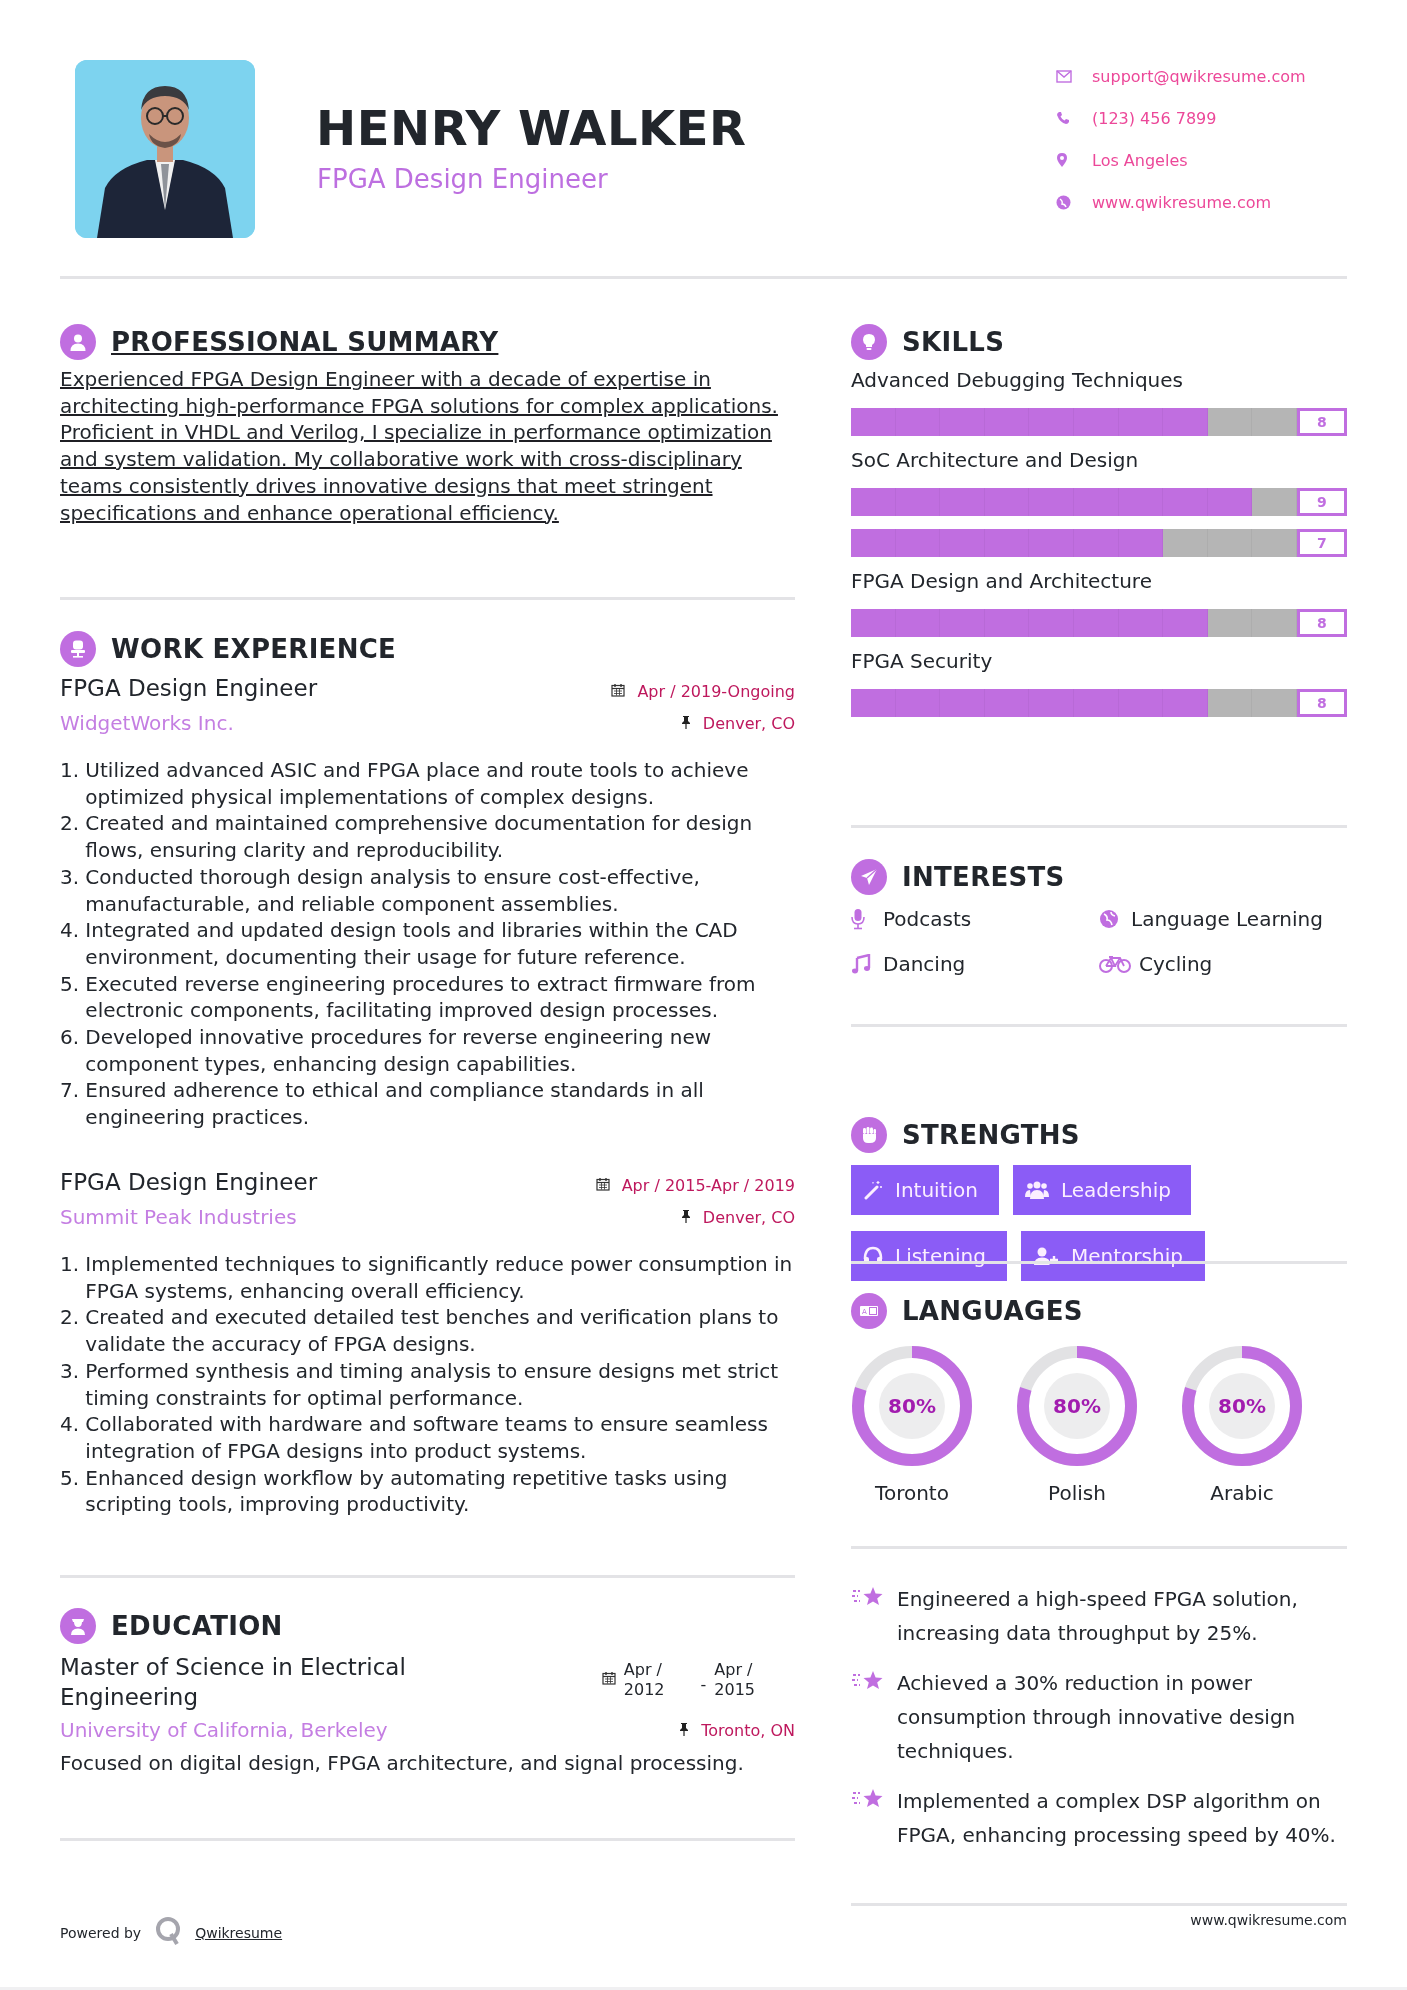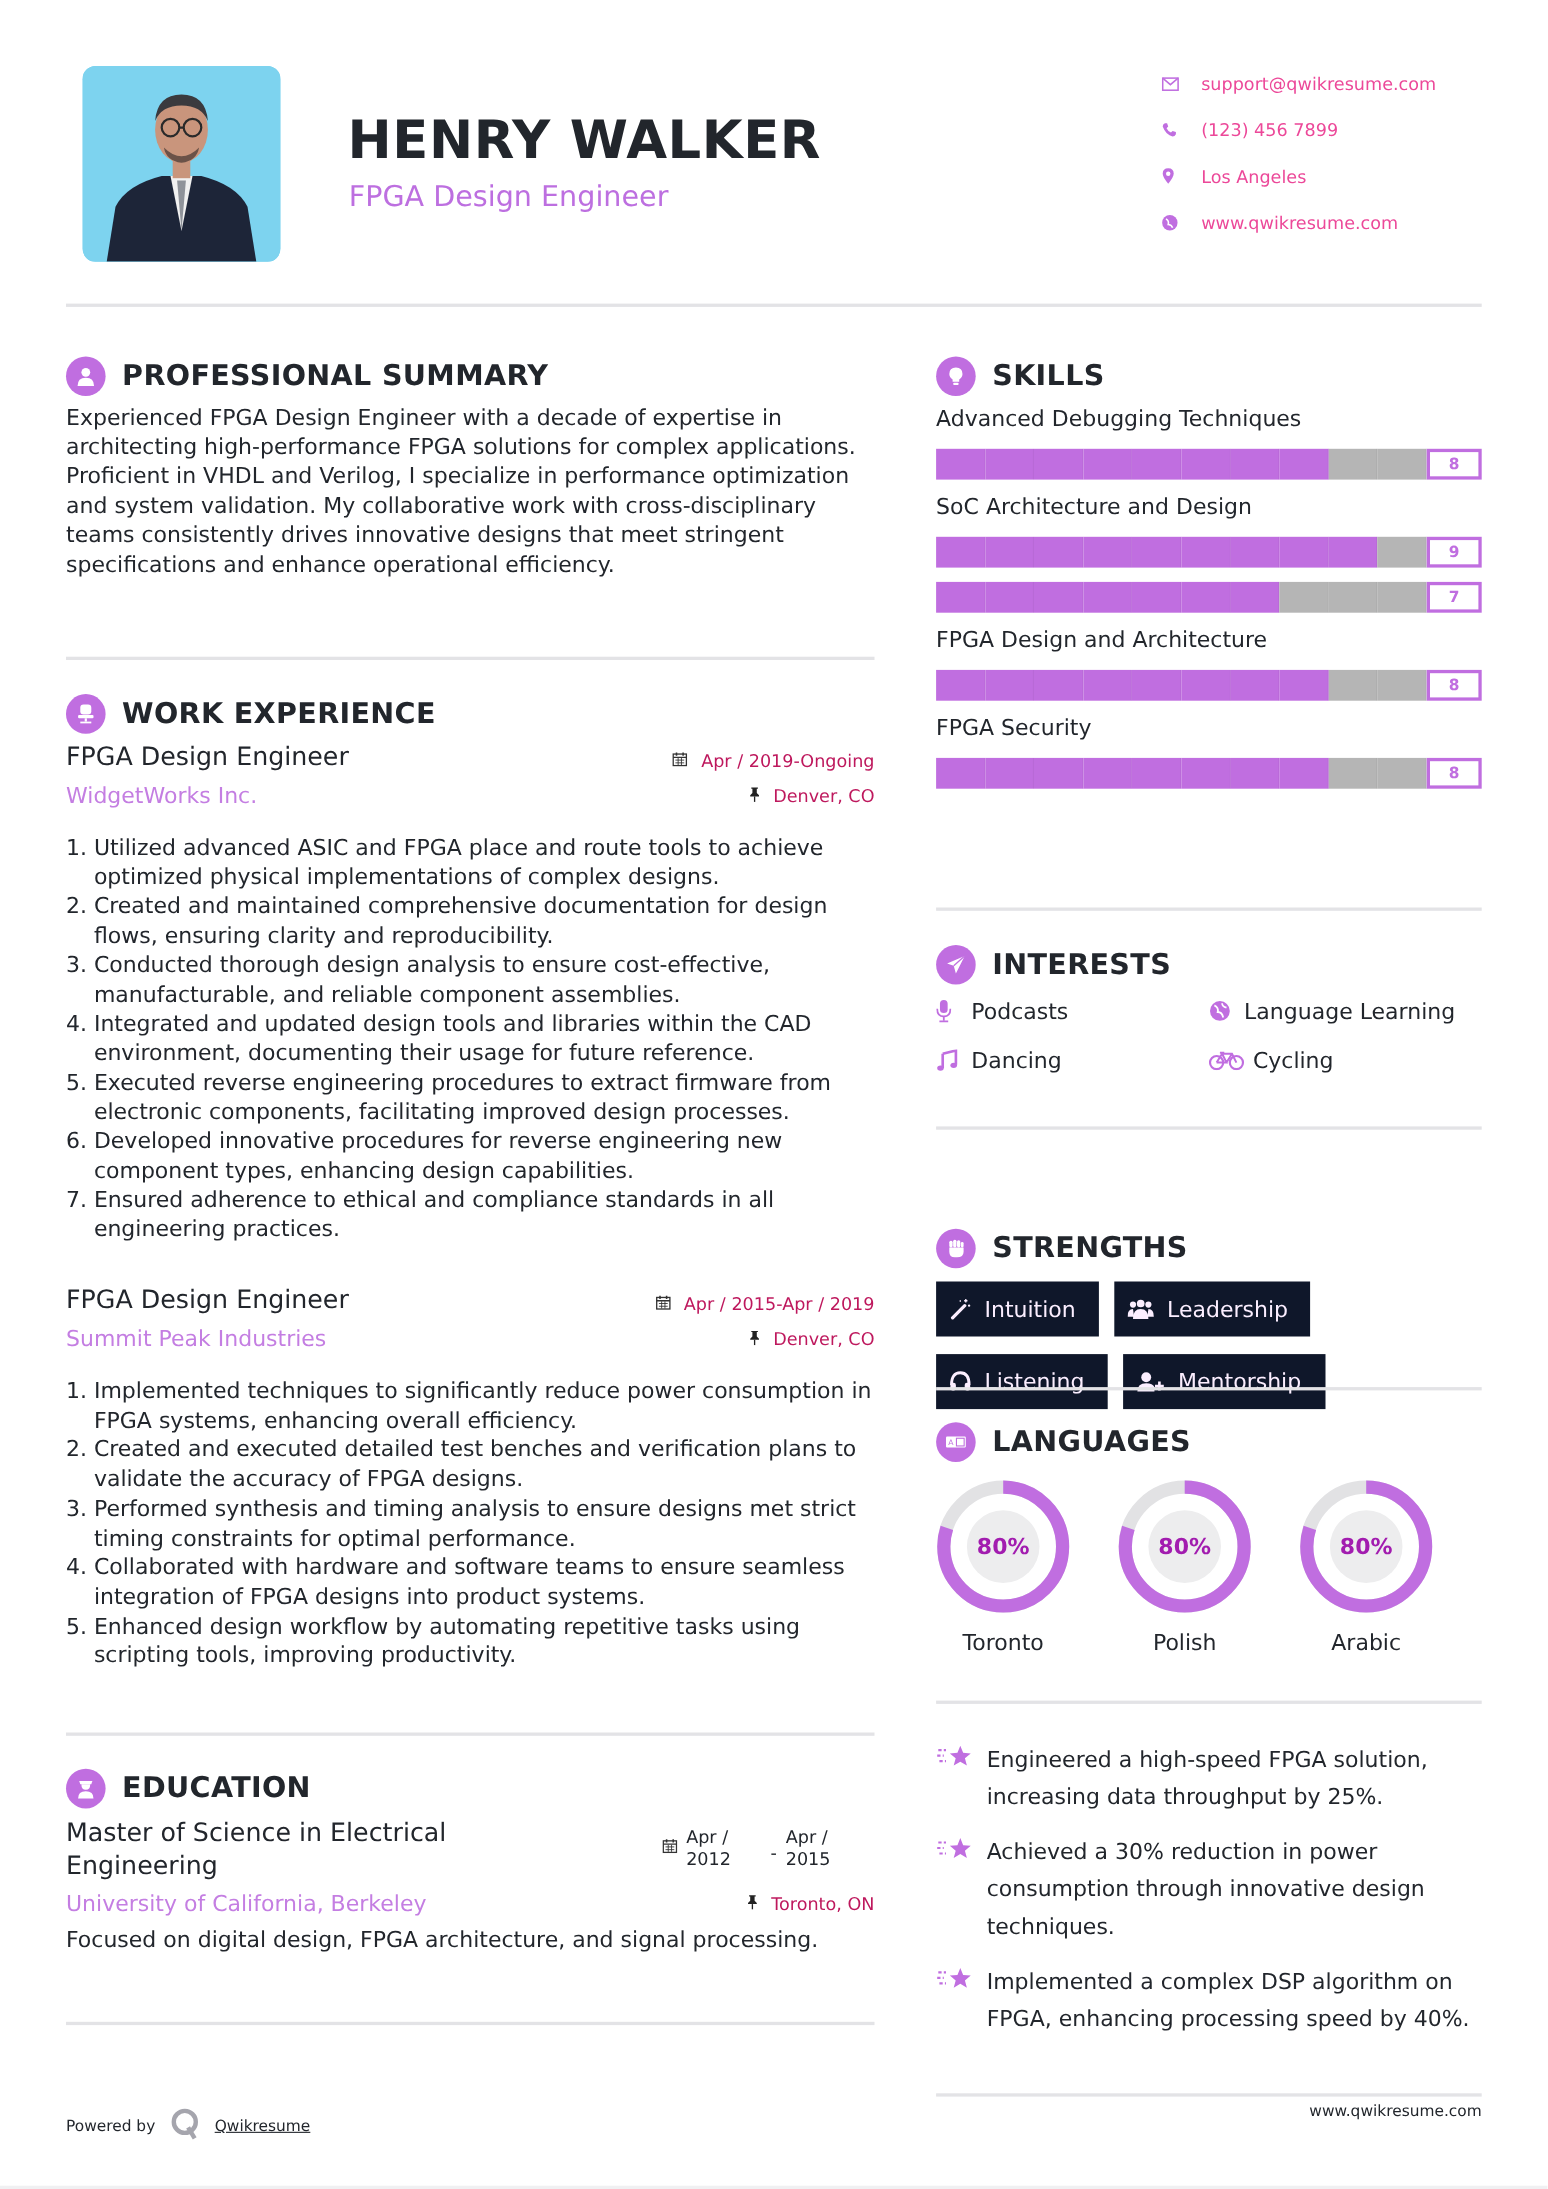--- a/index.html
+++ b/index.html
@@ -45,21 +45,21 @@
   .seg { width: 44.6px; height: 28px; border-right: 1px solid rgba(0,0,0,0.04); }
   .seg.on { background: #c06ee0; }
   .seg.off { background: #b5b5b5; }
   .skill-num { width: 50px; height: 28px; border: 3px solid #c06ee0; background: #fff; color: #c06ee0; font-size: 14px; font-weight: bold; display: flex; align-items: center; justify-content: center; }
 
   .interests { display: grid; grid-template-columns: 248px 248px; row-gap: 18px; margin-top: 8px; }
   .interest { display: flex; align-items: center; font-size: 20px; color: #22262c; height: 27px; }
   .interest .ii { width: 28px; margin-right: 4px; display: flex; align-items: center; }
 
   .strengths { display: flex; flex-wrap: wrap; gap: 16px 14px; margin-top: 10px; width: 400px; }
-  .tag { display: flex; align-items: center; height: 50px; padding: 0 3px 0 12px; background: #0f172a; color: #fbeeff; font-size: 20px; }
+  .tag { display: flex; align-items: center; height: 50px; padding: 0 3px 0 12px; background: #8b5cf6; color: #fbeeff; font-size: 20px; }
   .tag .ti { margin-right: 12px; display: flex; align-items: center; }
 
   .langs { display: flex; margin-top: 14px; }
   .lang { width: 165px; display: flex; flex-direction: column; align-items: flex-start; }
   .ring { width: 122px; height: 122px; position: relative; }
   .ring svg { position: absolute; left: 0; top: 0; }
   .ring-label { position: absolute; left: 0; top: 0; width: 122px; height: 122px; display: flex; align-items: center; justify-content: center; font-size: 20px; font-weight: bold; color: #a21caf; }
   .lang-name { width: 122px; text-align: center; font-size: 20px; color: #22262c; margin-top: 14px; }
 
   .ach { display: flex; margin-top: 14px; }
@@ -128,21 +128,21 @@
           <circle cx="7.5" cy="7.5" r="7" fill="#c06ee0"></circle>
           <path d="M4 4 Q7 6 6 9 Q9 9 10 12" fill="none" stroke="#fff" stroke-width="1.4"></path>
         </svg>
     </span>
     <span>www.qwikresume.com</span>
   </div>
 </div>
 
 <div class="abs divider-h hdr-divider"></div>
 
-<div class="abs left" style="top:322px;">
+<div class="abs left" style="top:322px;text-decoration:underline;">
   <div class="sec-head">
     <span class="sec-icon">
       <svg viewBox="0 0 20 20">
           <circle cx="10" cy="6.5" r="4" fill="#fff"></circle>
           <path d="M2.5 19 Q2.5 11.5 10 11.5 Q17.5 11.5 17.5 19 Z" fill="#fff"></path>
         </svg>
     </span>
     <span class="sec-title">PROFESSIONAL SUMMARY</span>
   </div>
   <p class="body-text" style="margin-top:4px; width:735px;">Experienced FPGA Design Engineer with a decade of expertise in architecting high-performance FPGA solutions for complex applications. Proficient in VHDL and Verilog, I specialize in performance optimization and system validation. My collaborative work with cross-disciplinary teams consistently drives innovative designs that meet stringent specifications and enhance operational efficiency.</p>

